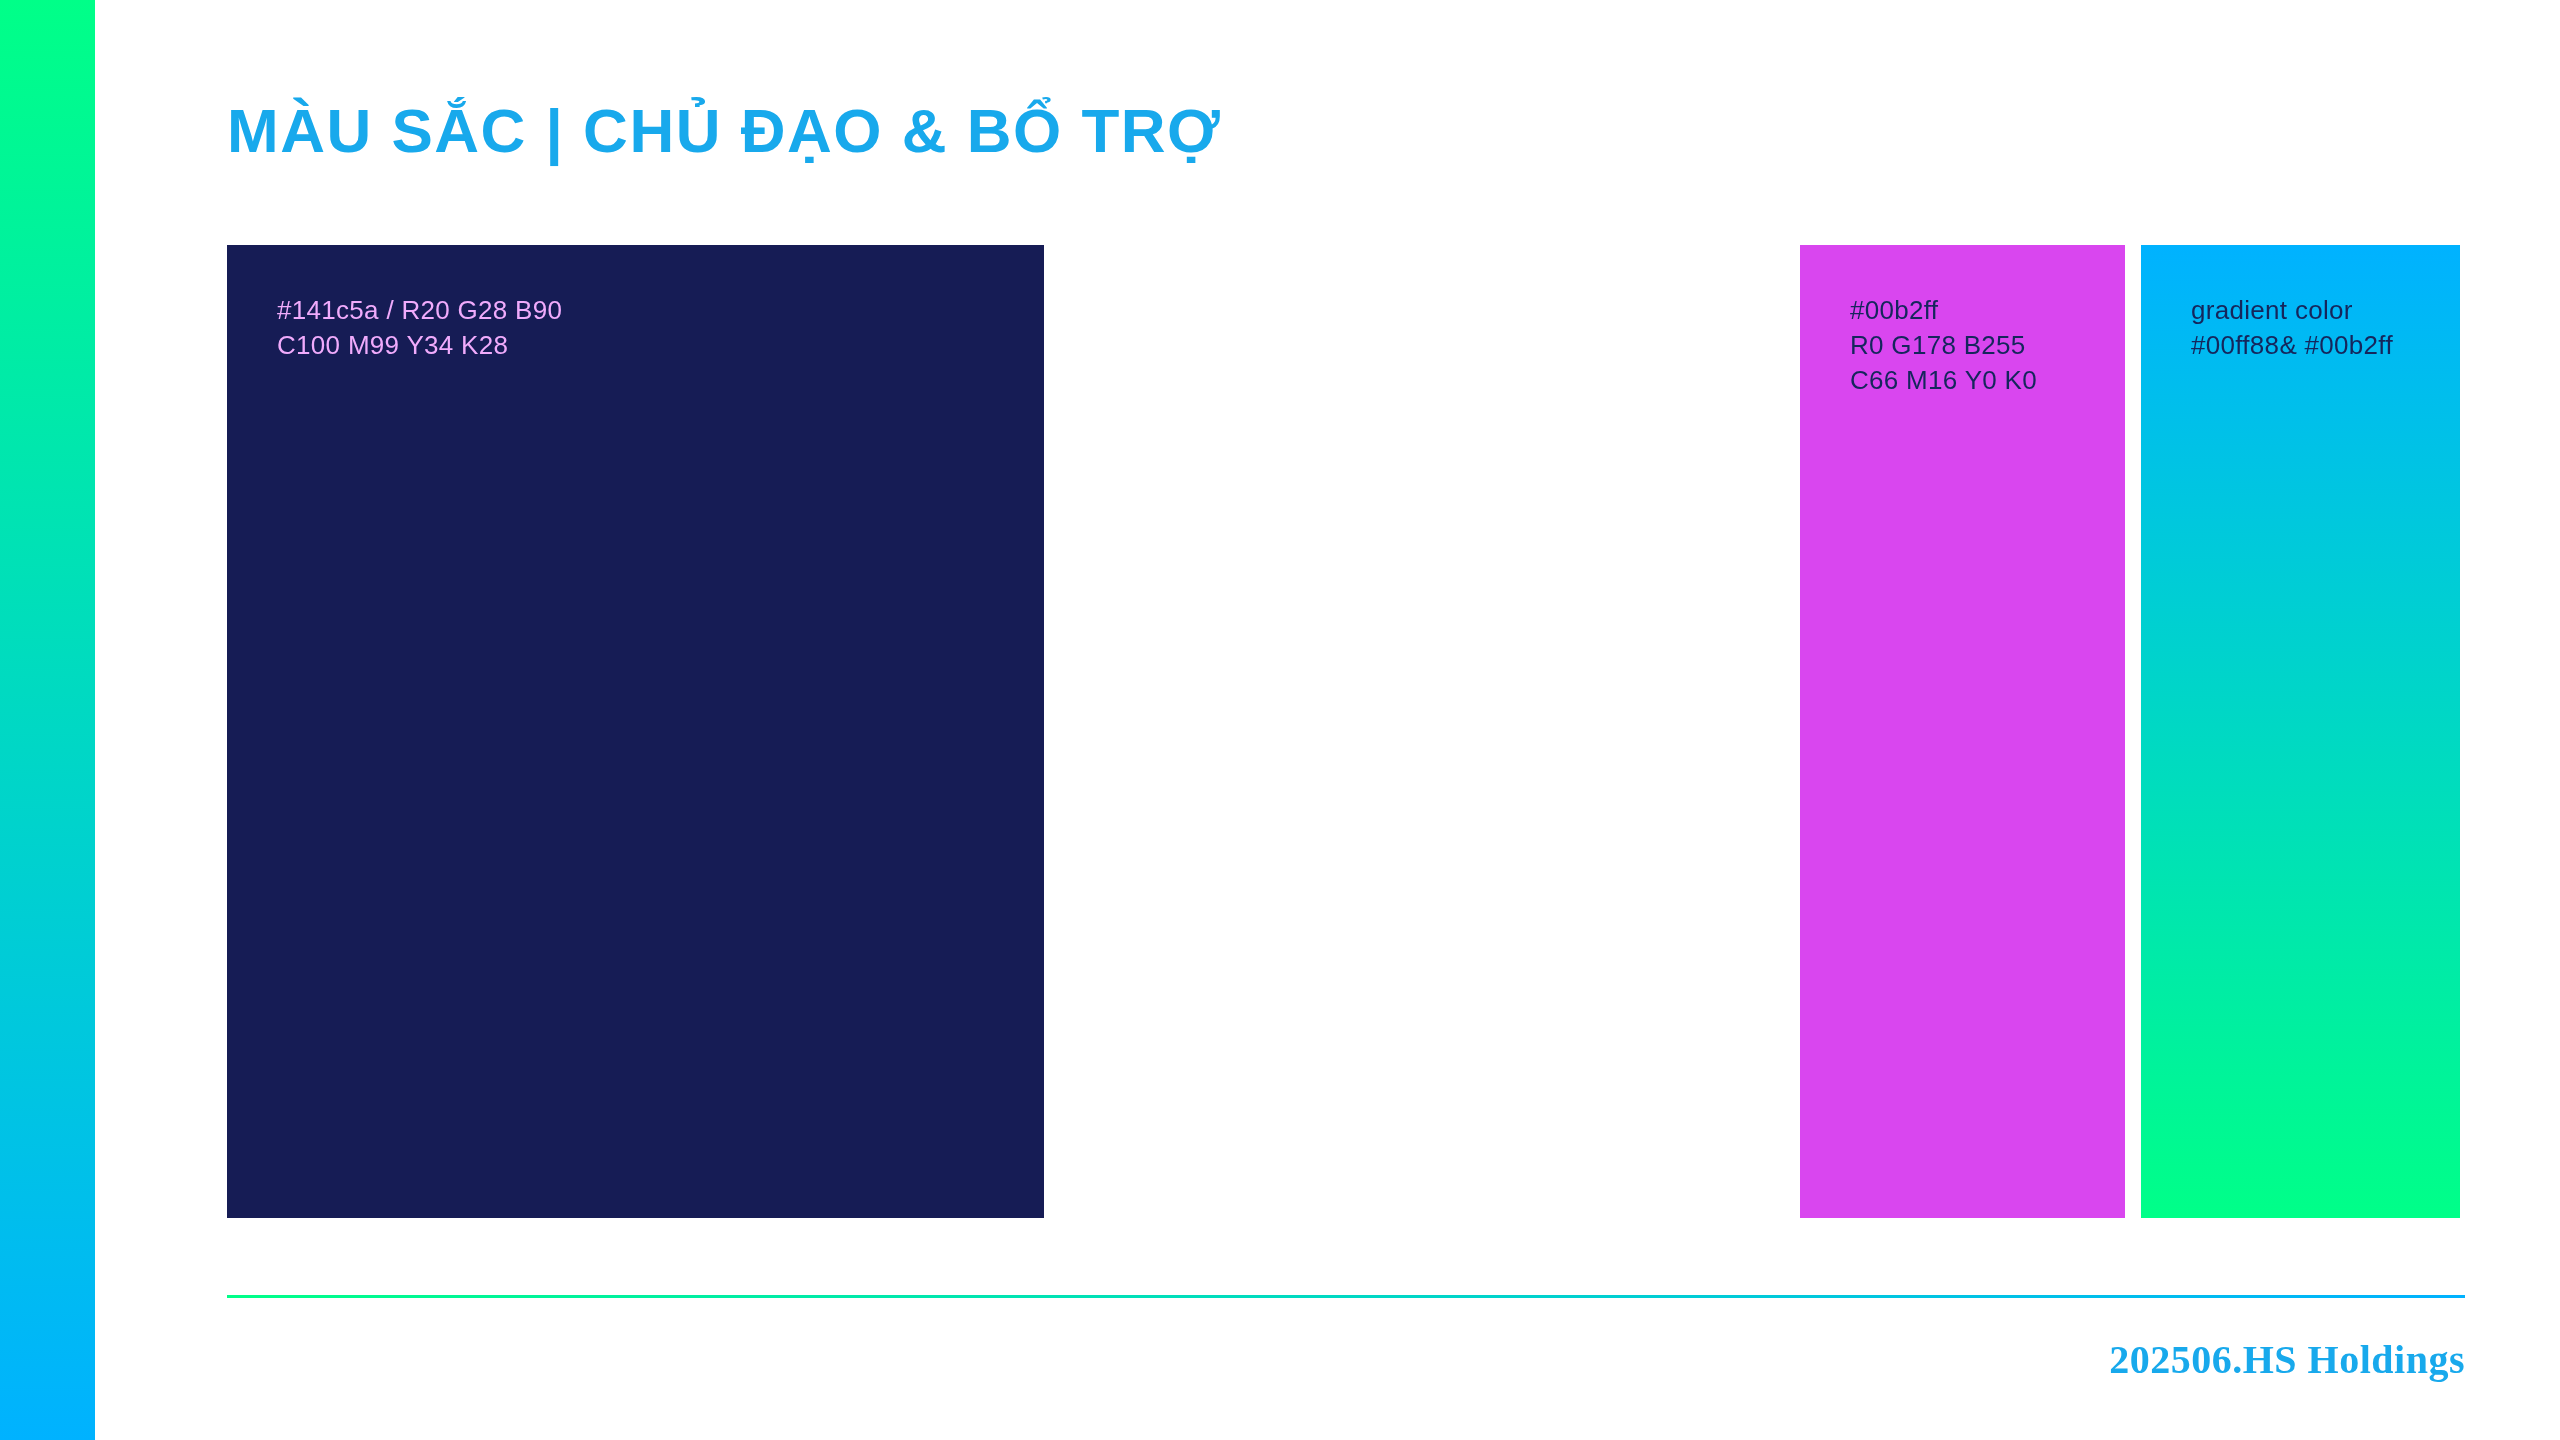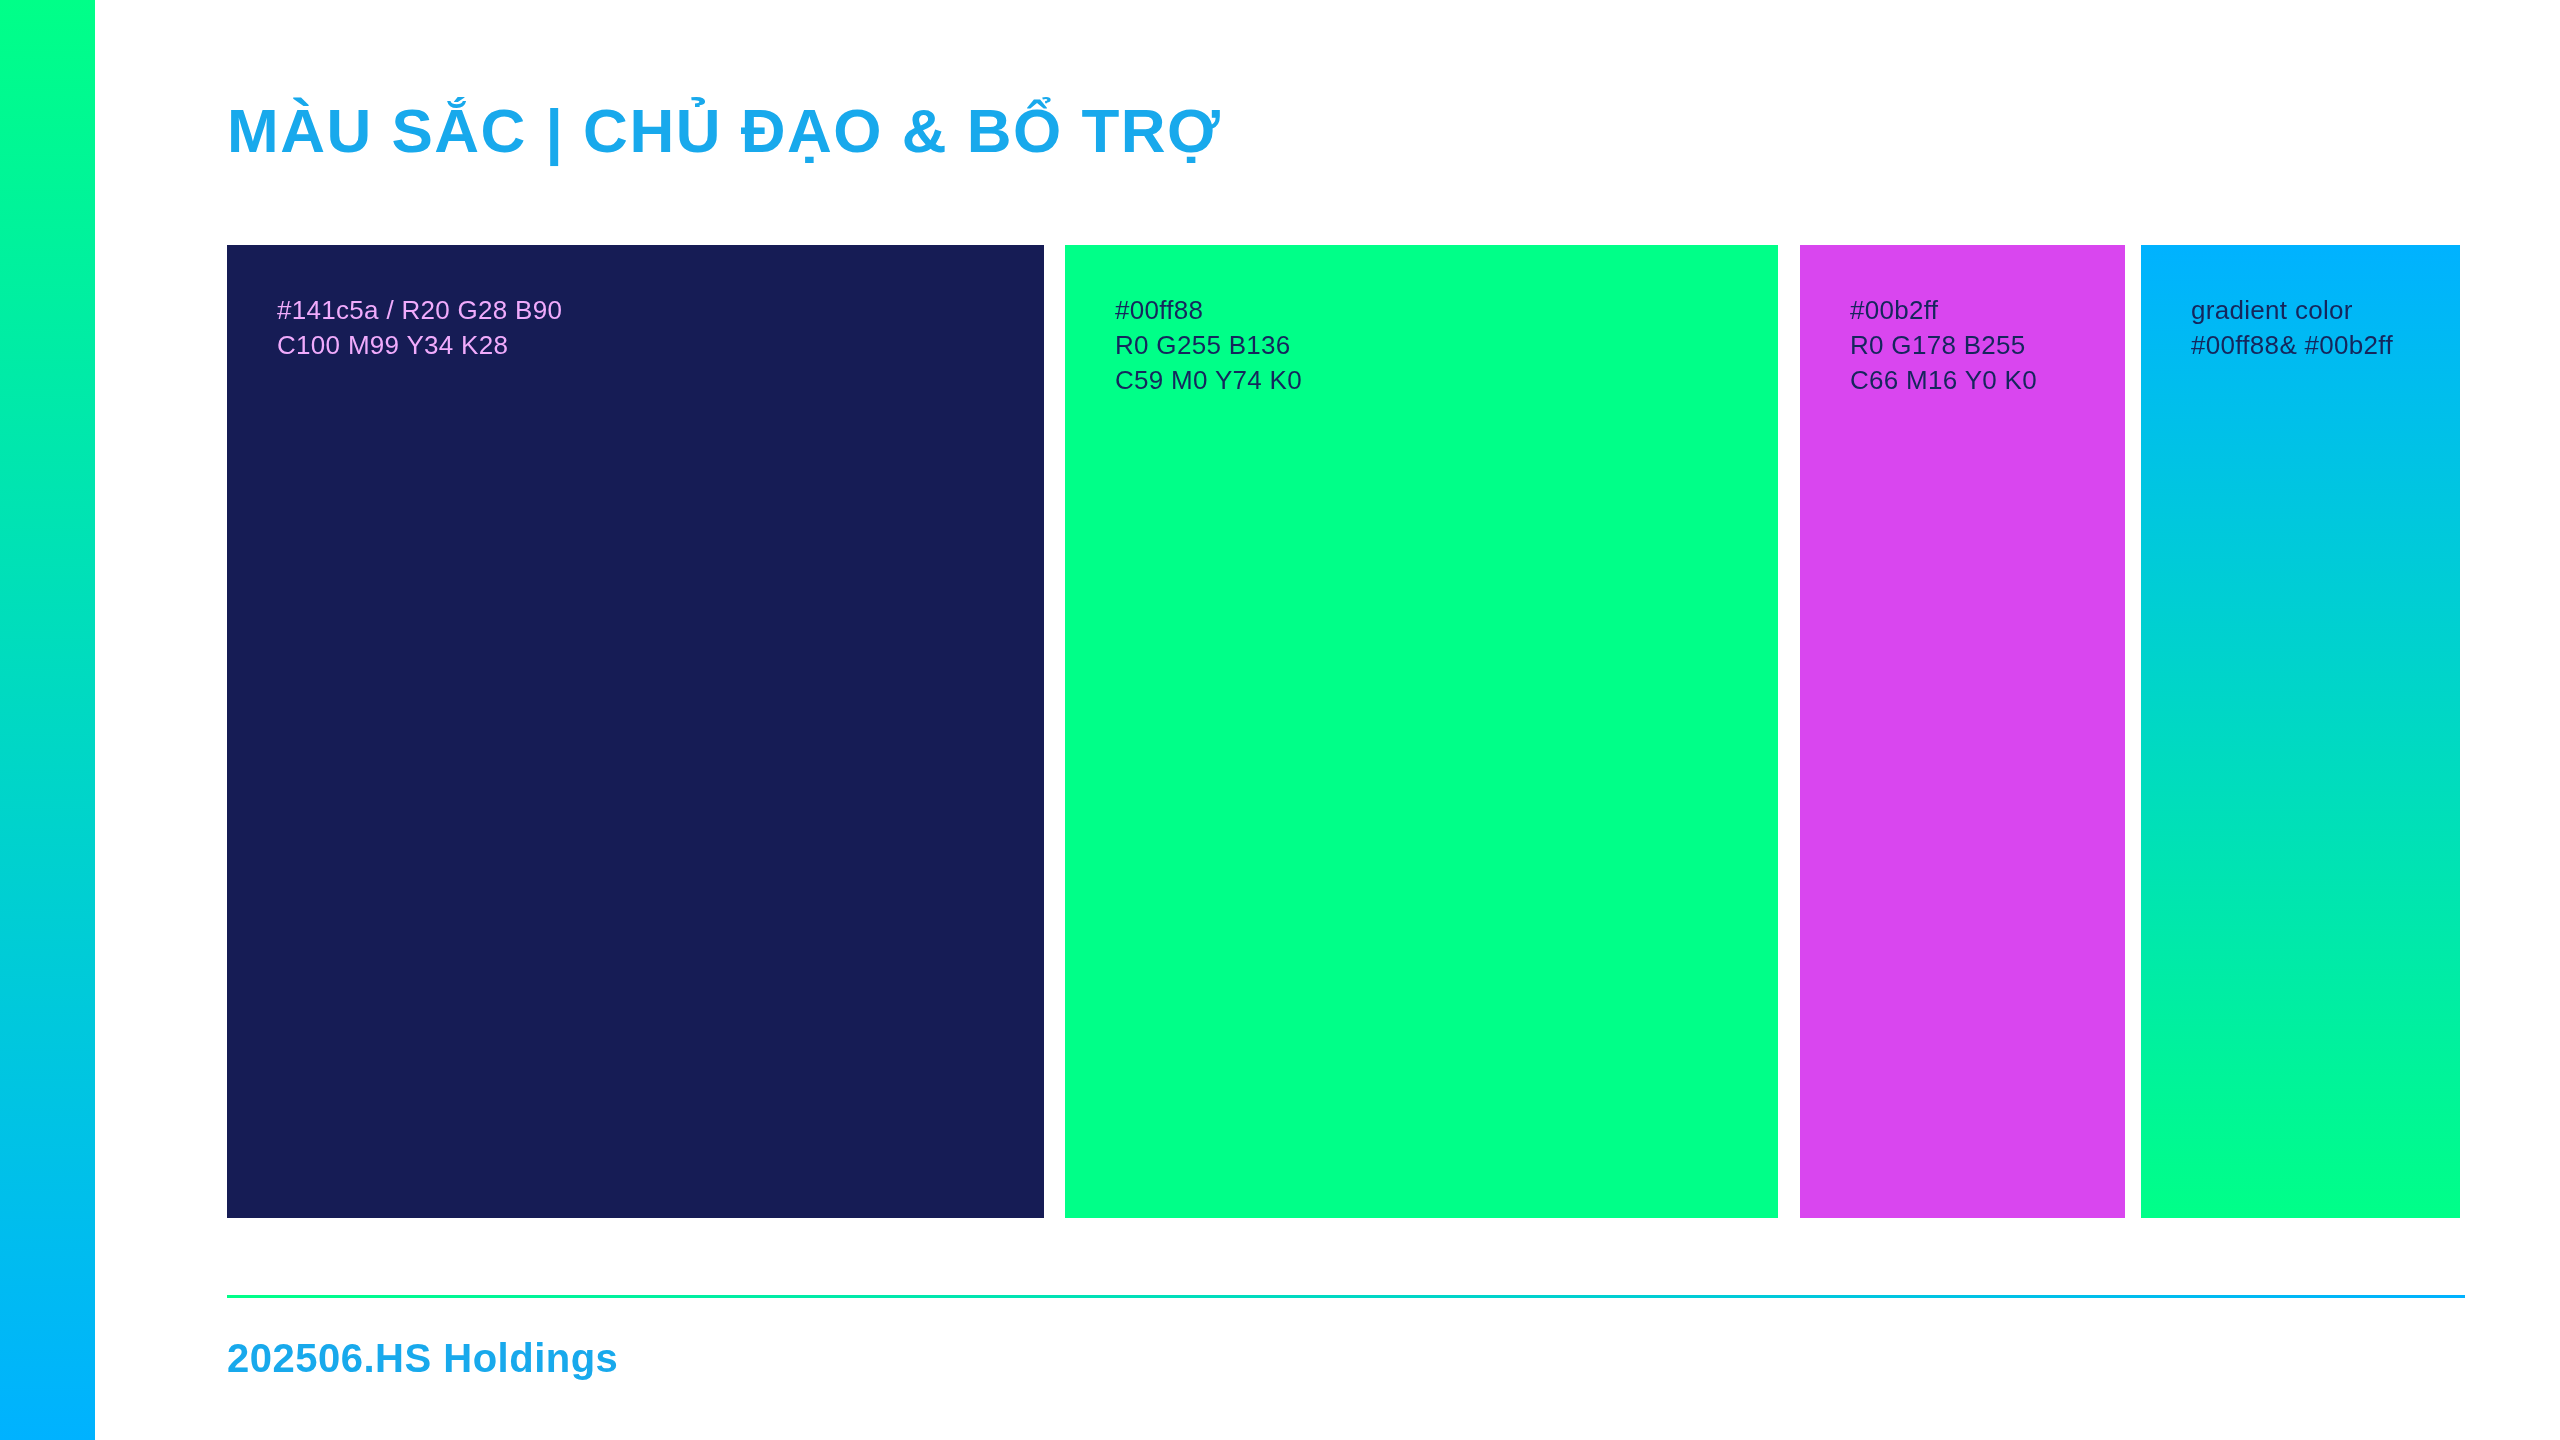--- a/index.html
+++ b/index.html
@@ -83,21 +83,22 @@
   }
 
   
   .footer {
     position:absolute;
     left:227px;
     top:1336px;
     width:2238px;
     display:flex;
     align-items:center;
-    justify-content:flex-start;
+    justify-content:flex-end;
+    font-family:Liberation Serif, serif;
   }
   .footer-year, .footer-brand {
     font-size:40px;
     font-weight:bold;
     color:#18a9ec;
     letter-spacing:0.5px;
     white-space:nowrap;
   }
 </style>
 </head>
@@ -109,25 +110,20 @@
 
   <h1 class="title">MÀU SẮC | CHỦ ĐẠO &amp; BỔ TRỢ</h1>
 
   <div class="swatch-row">
 
     <div class="swatch swatch-1 sw-light">
       <div class="sw-line">#141c5a / R20 G28 B90</div>
       <div class="sw-line">C100 M99 Y34 K28</div>
     </div>
 
-    <div class="swatch swatch-2 sw-dark">
-      <div class="sw-line">#00ff88</div>
-      <div class="sw-line">R0 G255 B136</div>
-      <div class="sw-line">C59 M0 Y74 K0</div>
-    </div>
 
     <div class="swatch swatch-3 sw-dark">
       <div class="sw-line">#00b2ff</div>
       <div class="sw-line">R0 G178 B255</div>
       <div class="sw-line">C66 M16 Y0 K0</div>
     </div>
 
     <div class="swatch swatch-4 sw-dark">
       <div class="sw-line">gradient color</div>
       <div class="sw-line">#00ff88&amp; #00b2ff</div>

